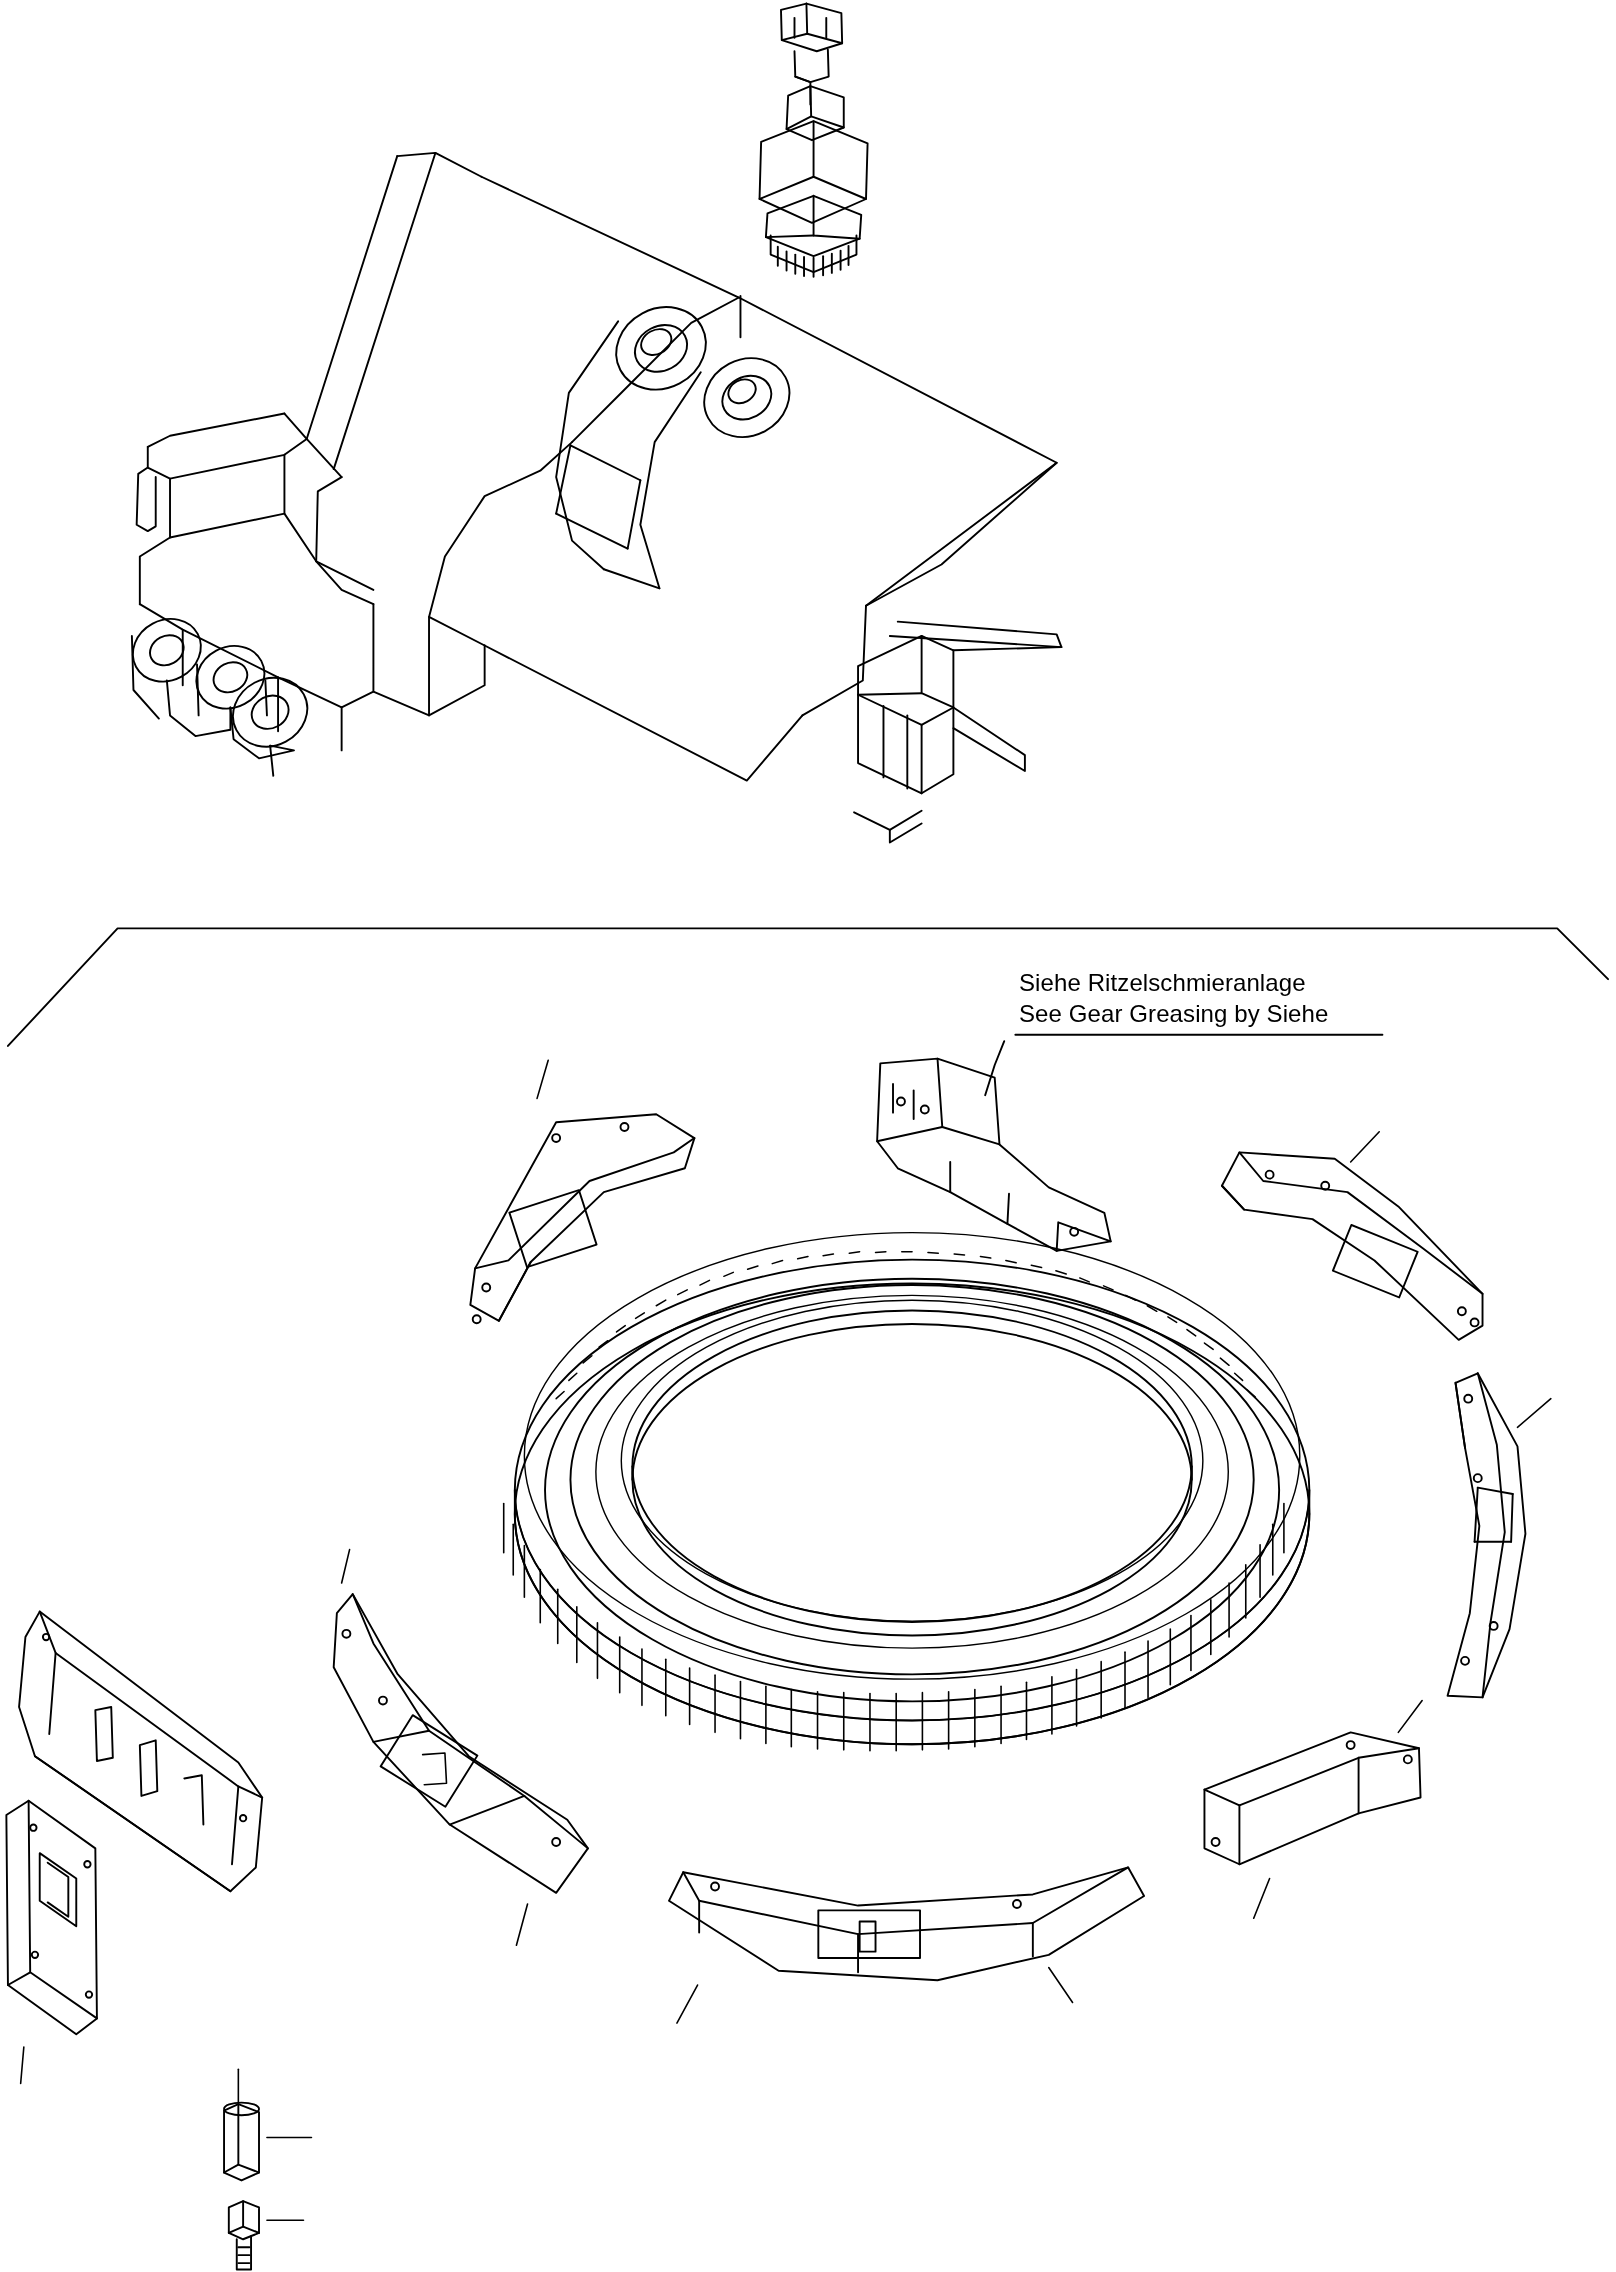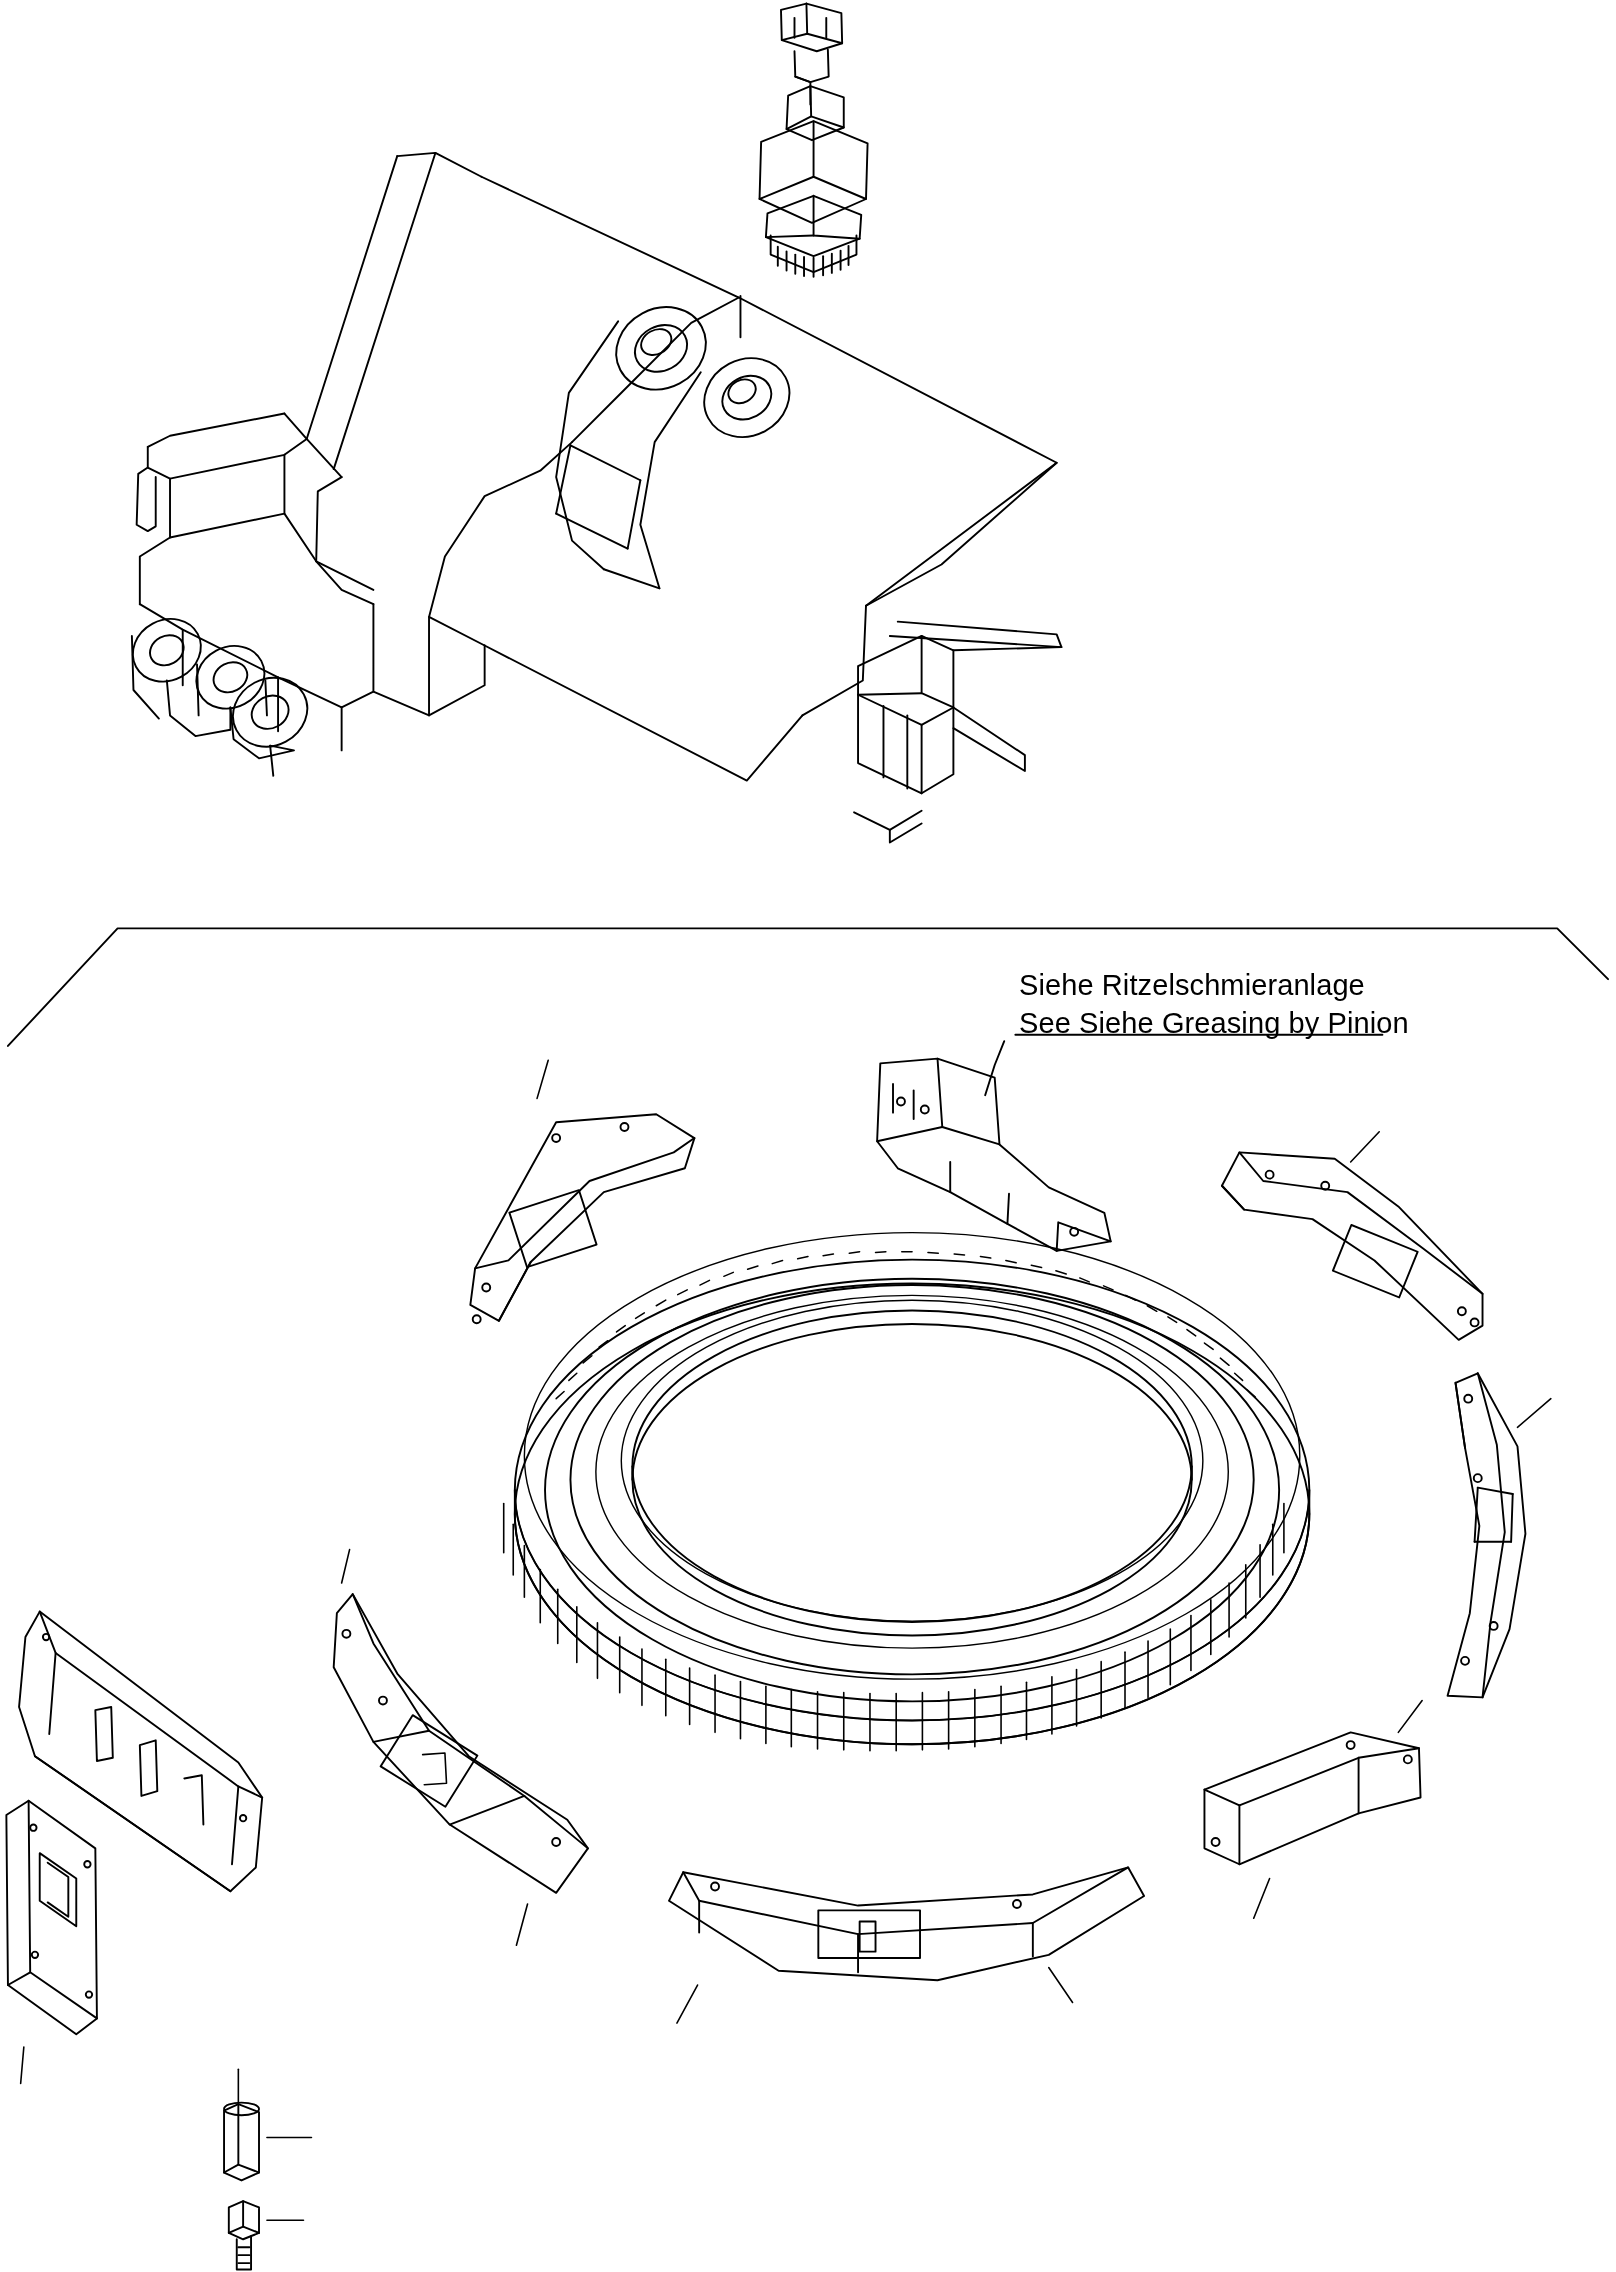--- a/index.html
+++ b/index.html
@@ -26,21 +26,21 @@
     display: block;
   }
   .note-block {
     position: absolute;
     left: 1019px;
     top: 967px;
     line-height: 1.30;
     white-space: nowrap;
   }
   .note-line {
-    font-size: 29px;
+    font-size: 24px;
     color: #000000;
     letter-spacing: 0.1px;
   }
 </style>
 </head>
 <body>
 
 <div id="page">
 
   <svg viewBox="0 0 2034 2860" xmlns="http://www.w3.org/2000/svg">
@@ -397,17 +397,17 @@
           <path d="M300 2848 L314 2848"></path>
           <path d="M336 2794 L382 2794" stroke-width="2"></path>
         </g>
 
       </g>
     </g>
   </svg>
 
   <div class="note-block">
     <div class="note-line">Siehe Ritzelschmieranlage</div>
-    <div class="note-line">See Siehe Greasing by Pinion</div>
+    <div class="note-line">See Gear Greasing by Siehe</div>
   </div>
 
 </div>
 
 
 </body></html>

